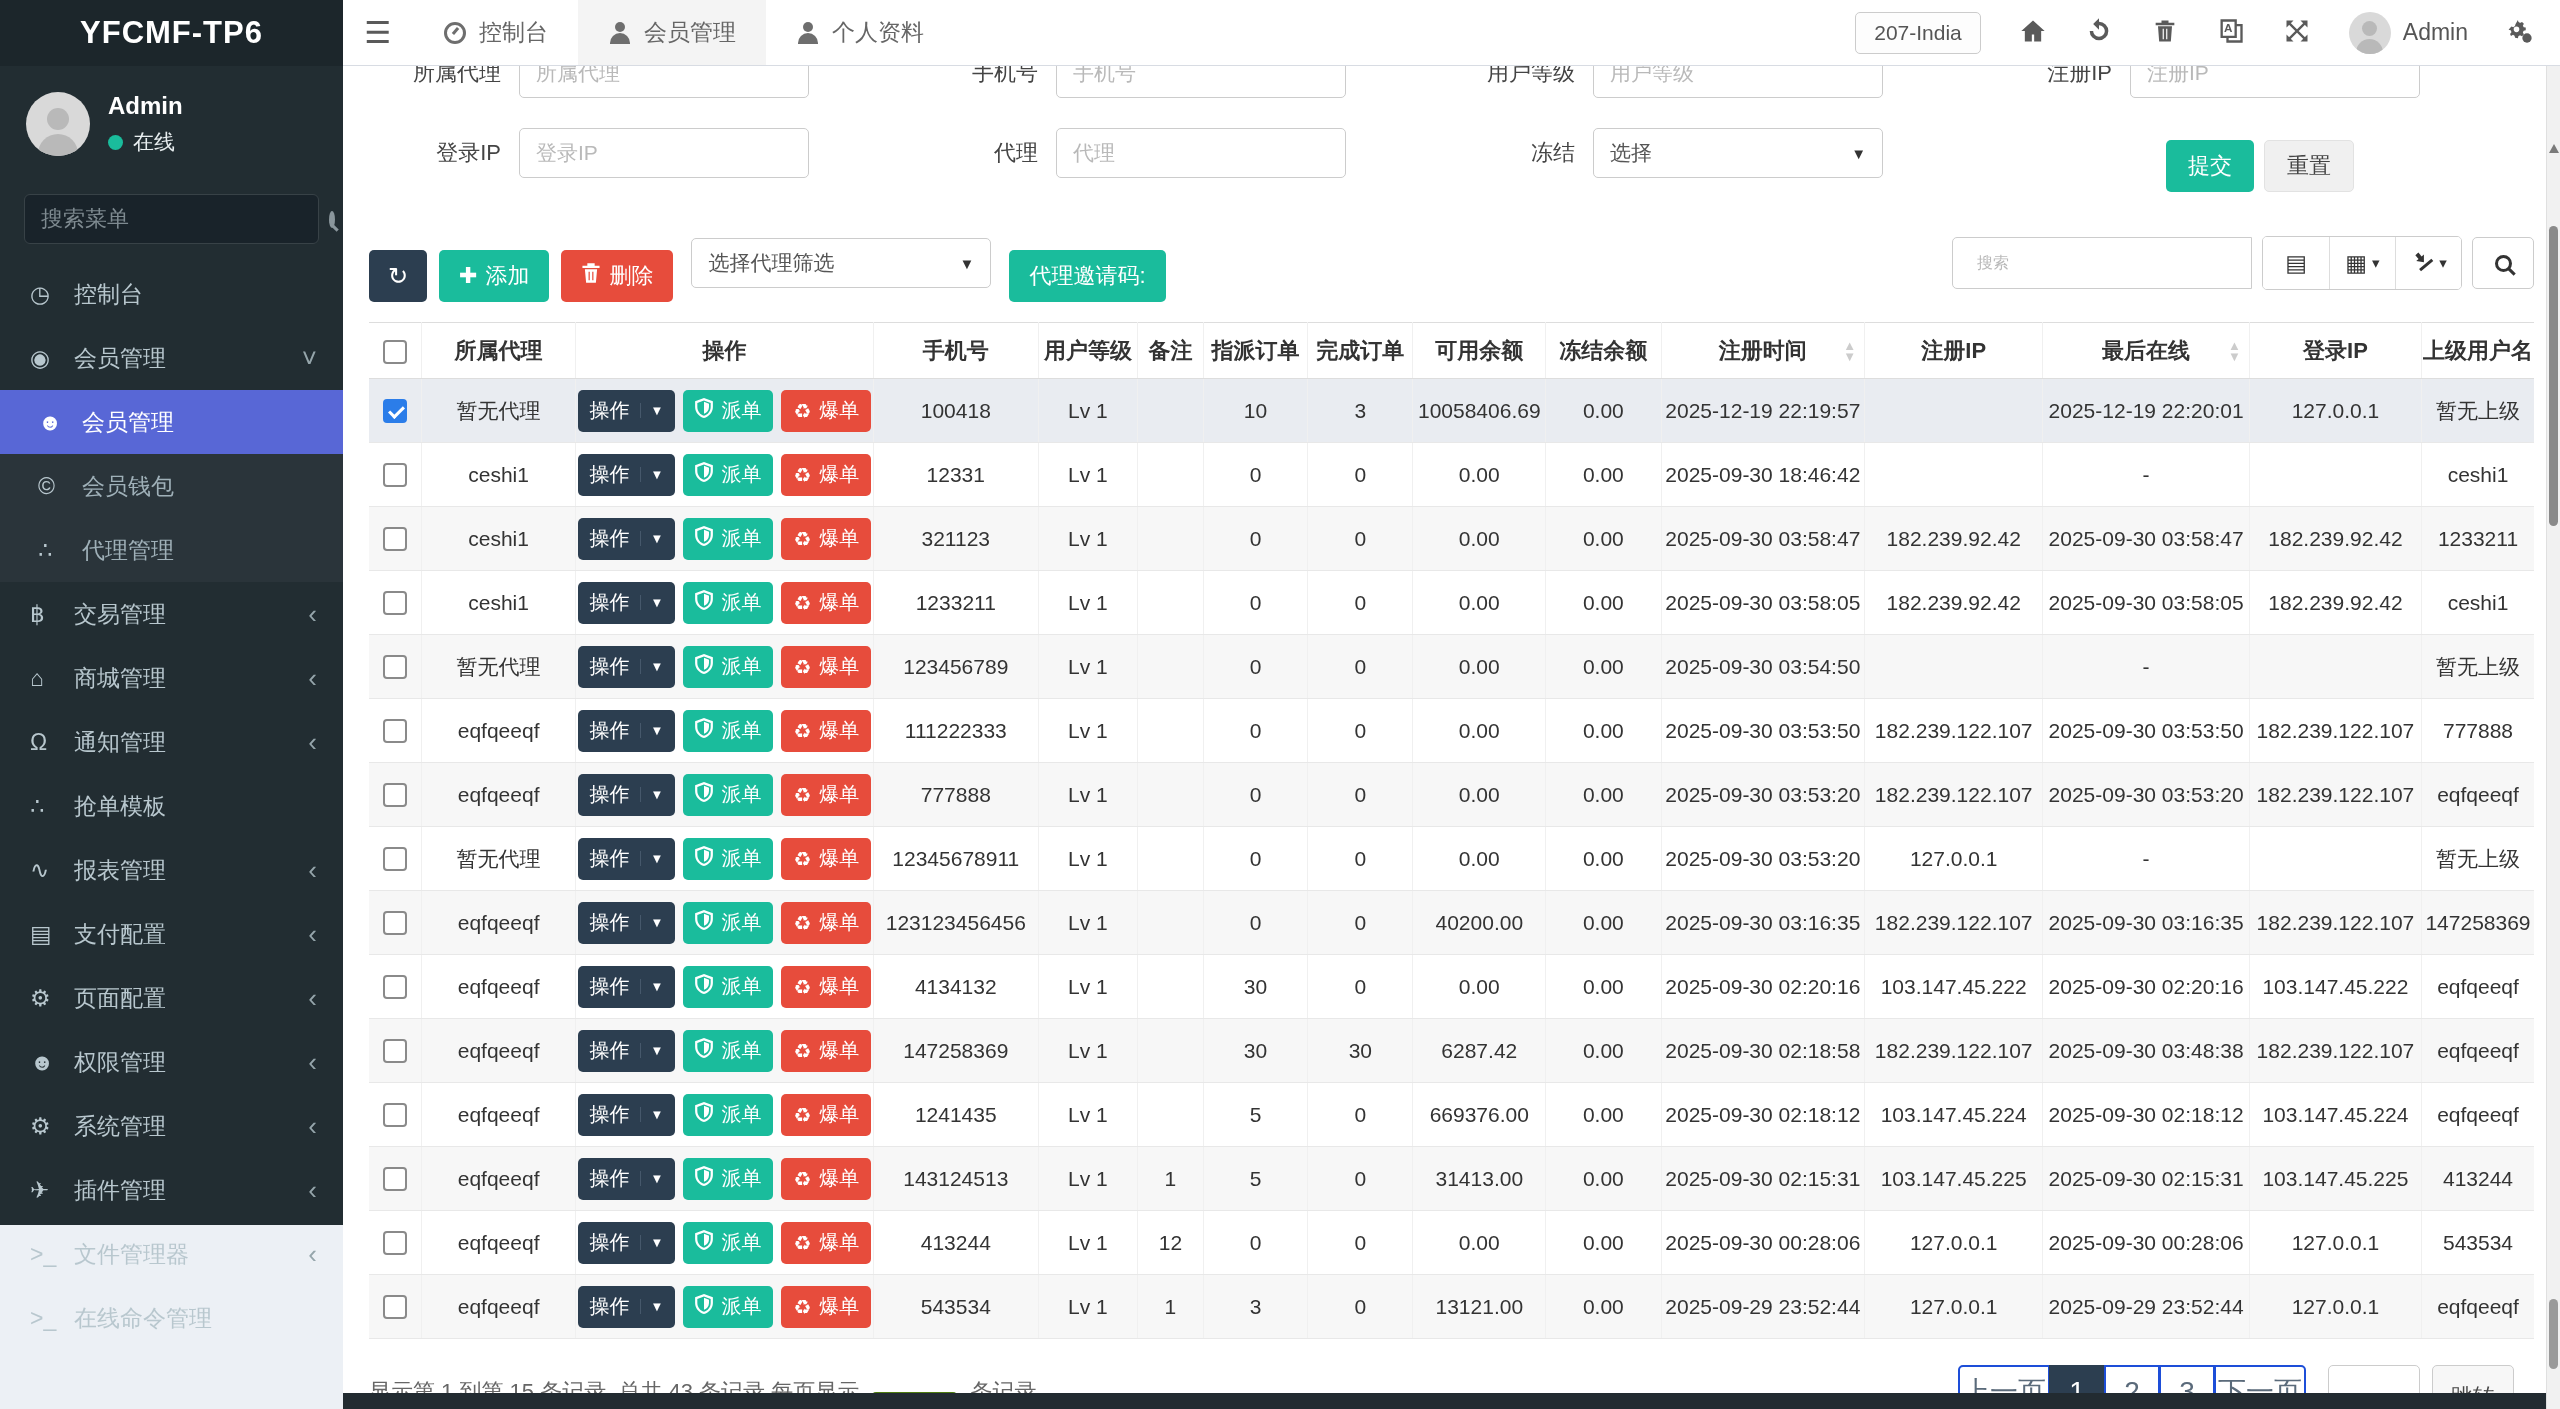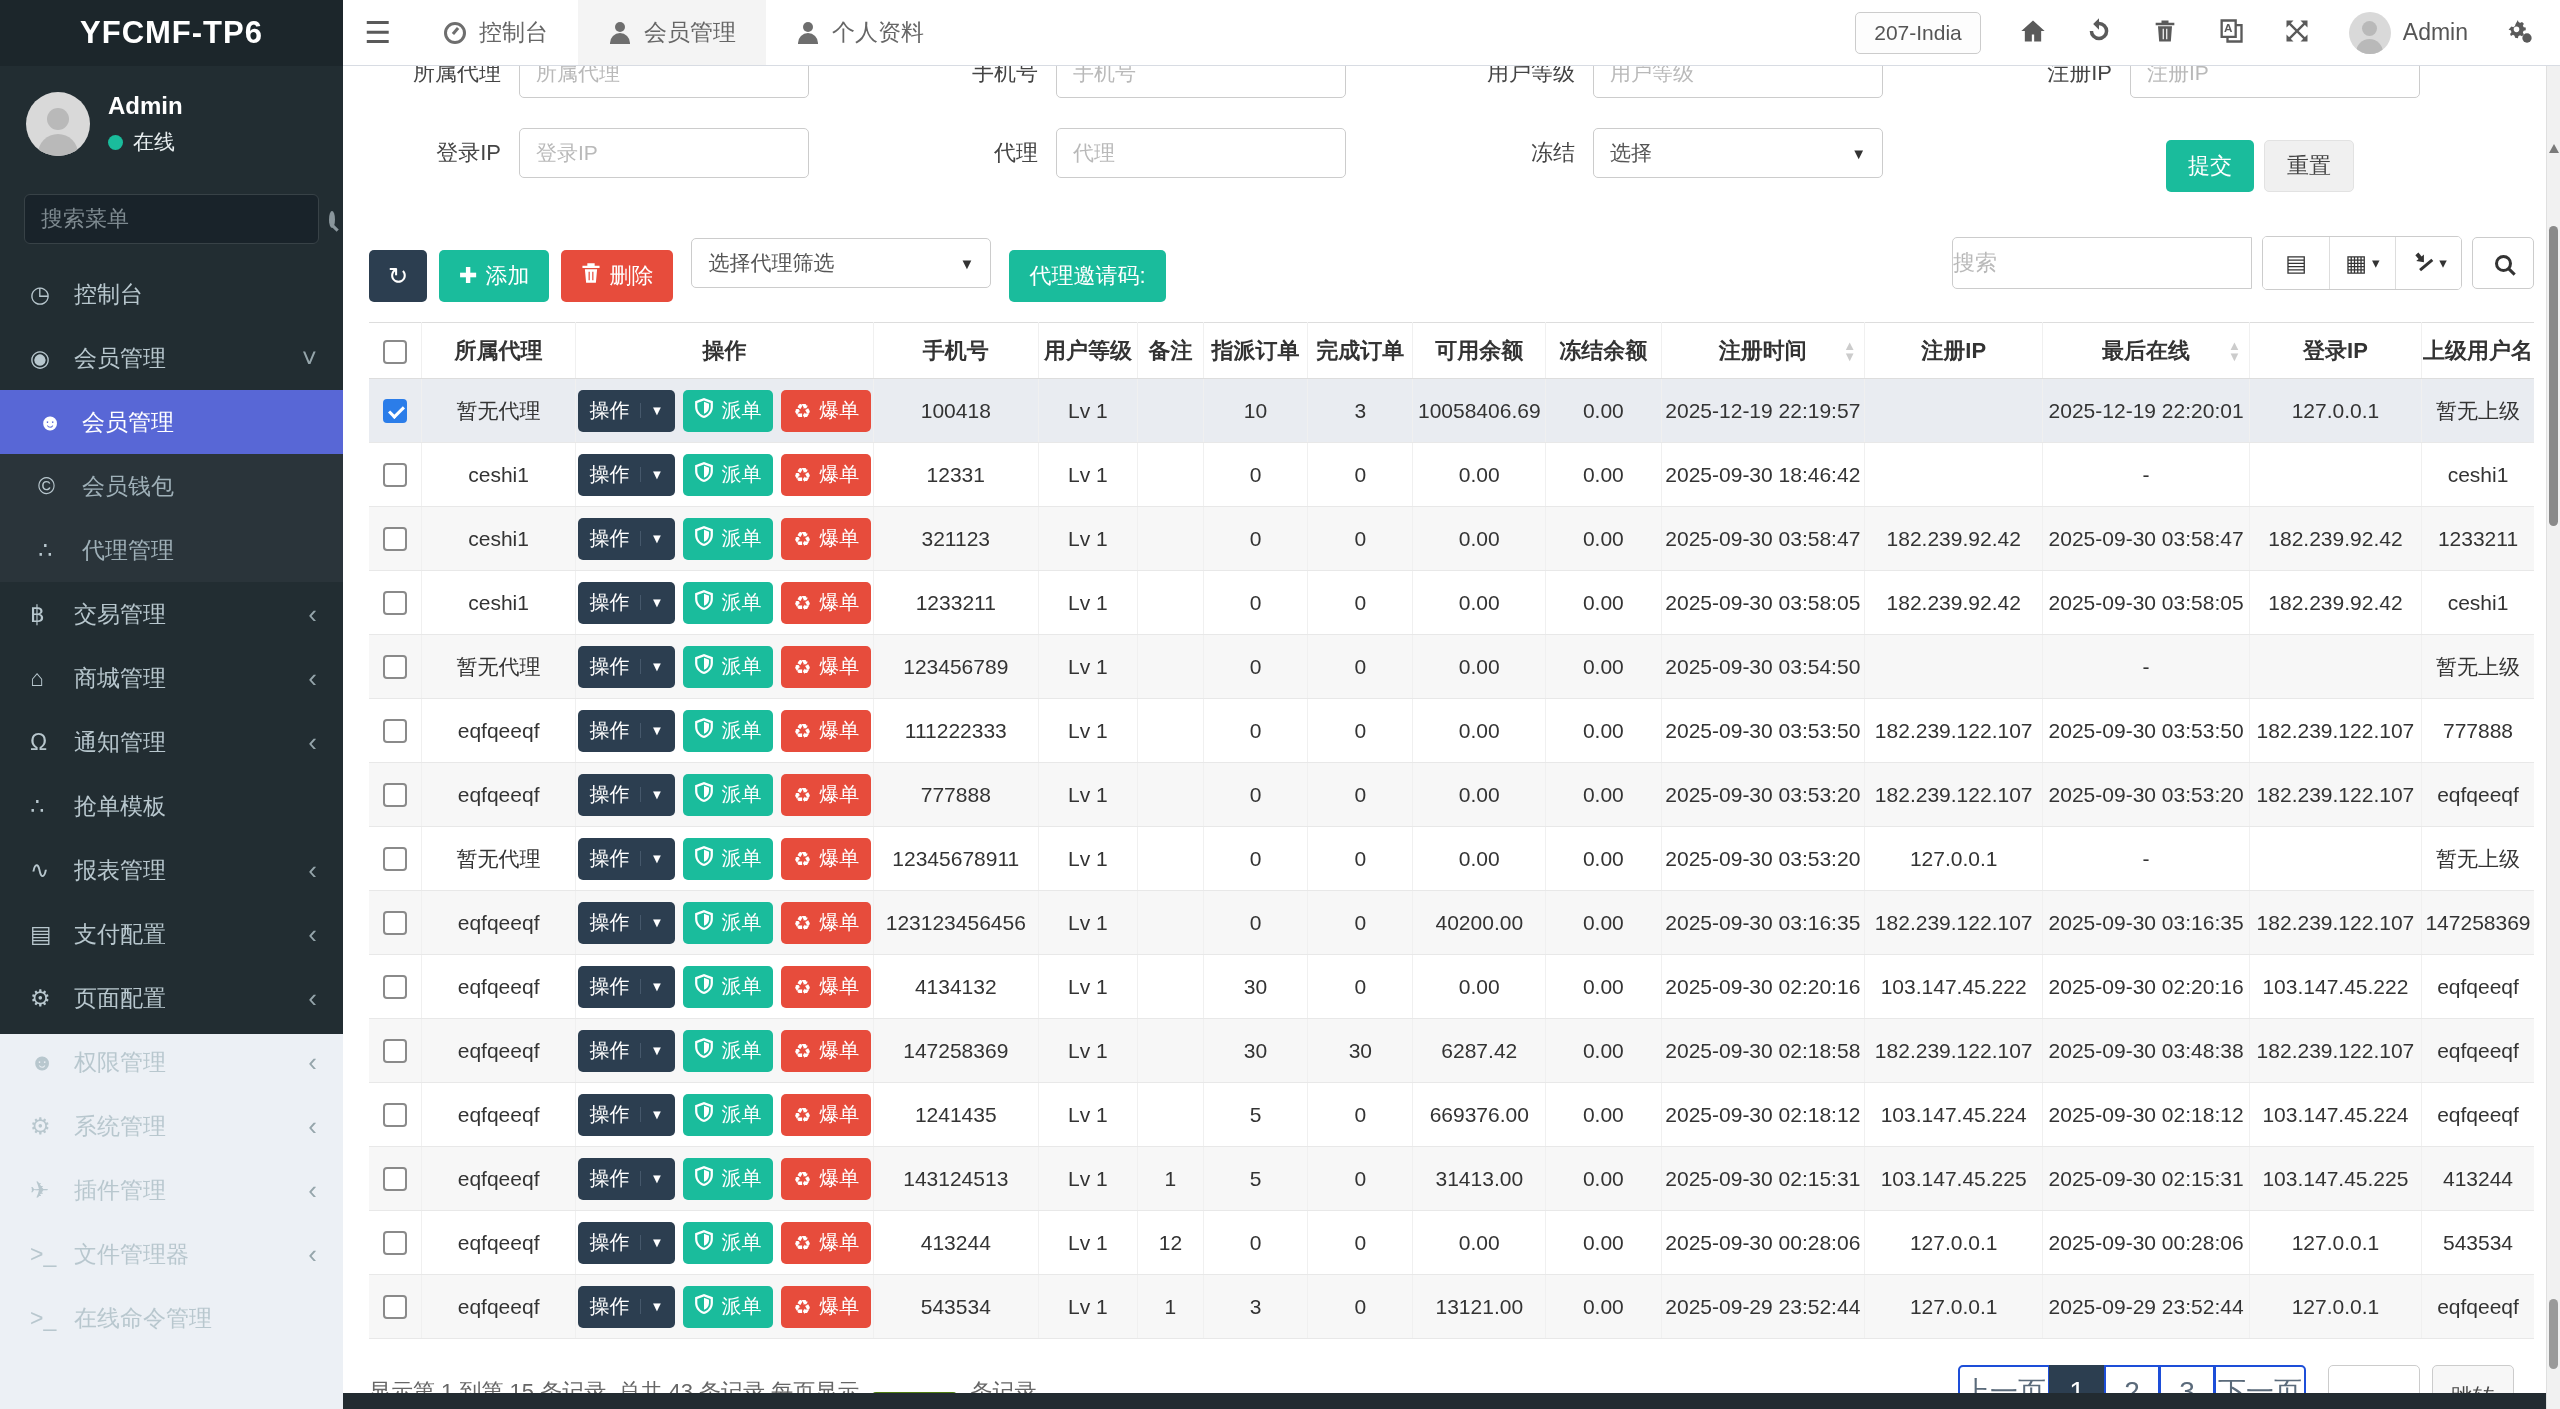--- a/index.html
+++ b/index.html
@@ -1,20 +1,20 @@
 <!DOCTYPE html>
 <html><head>
 <meta charset="utf-8">
 <style>
   * { margin:0; padding:0; box-sizing:border-box; }
   html,body { width:2560px; height:1409px; overflow:hidden;
     font-family:"Liberation Sans","DejaVu Sans",sans-serif; background:#ecf0f5; }
 
   
-  .sidebar { position:absolute; left:0; top:0; width:343px; height:1034px;
+  .sidebar { position:absolute; left:0; top:0; width:343px; height:1225px;
     background:#222d32; z-index:30; }
   .logo { height:66px; background:#1c262b; color:#fff; font-size:31px; font-weight:bold;
     display:flex; align-items:center; justify-content:center; letter-spacing:1px; }
   .user-panel { display:flex; align-items:center; padding:26px 24px 10px 26px; }
   .avatar { width:64px; height:64px; border-radius:50%; background:#d9d9d9; position:relative; overflow:hidden; flex:none; }
   .avatar::before { content:""; position:absolute; left:50%; top:16px; width:22px; height:22px;
     margin-left:-11px; border-radius:50%; background:#b9b9b9; }
   .avatar::after { content:""; position:absolute; left:50%; top:42px; width:40px; height:26px;
     margin-left:-20px; border-radius:20px 20px 0 0; background:#b9b9b9; }
   .user-meta { margin-left:18px; }
@@ -103,21 +103,21 @@
 
   
   .toolbar { margin-top:32px; display:flex; align-items:center; }
   .toolbar .btn { height:52px; }
   .tb-refresh { width:58px; font-size:24px; }
   .tb-add, .tb-del { padding:0 20px; margin-left:12px; }
   .tb-select { margin-left:18px; width:300px; }
   .tb-invite { margin-left:18px; padding:0 20px; }
   .tb-right { margin-left:auto; display:flex; align-items:center; }
   .tb-search { width:300px; height:52px; border:1px solid #ccc; border-radius:5px 0 0 5px;
-    padding:0 0; font-size:22px; font-family:inherit; outline:none; }
+    padding:0 24px; font-size:16px; font-family:inherit; outline:none; }
   .tb-search::placeholder { color:#b9b9b9; }
   .vgroup { display:flex; margin-left:10px; border:1px solid #ccc; border-radius:5px; overflow:hidden; }
   .vbtn { width:66px; height:52px; background:#fff; border:none; border-left:1px solid #ddd;
     display:flex; align-items:center; justify-content:center; gap:5px; color:#333; font-size:23px; cursor:pointer; }
   .vbtn:first-child { border-left:none; }
   .sbtn { width:62px; height:52px; background:#fff; border:1px solid #ccc; border-radius:5px;
     margin-left:10px; display:flex; align-items:center; justify-content:center; color:#333; cursor:pointer; }
 
   
   table { margin-top:20px; width:100%; border-collapse:collapse; table-layout:fixed; }

